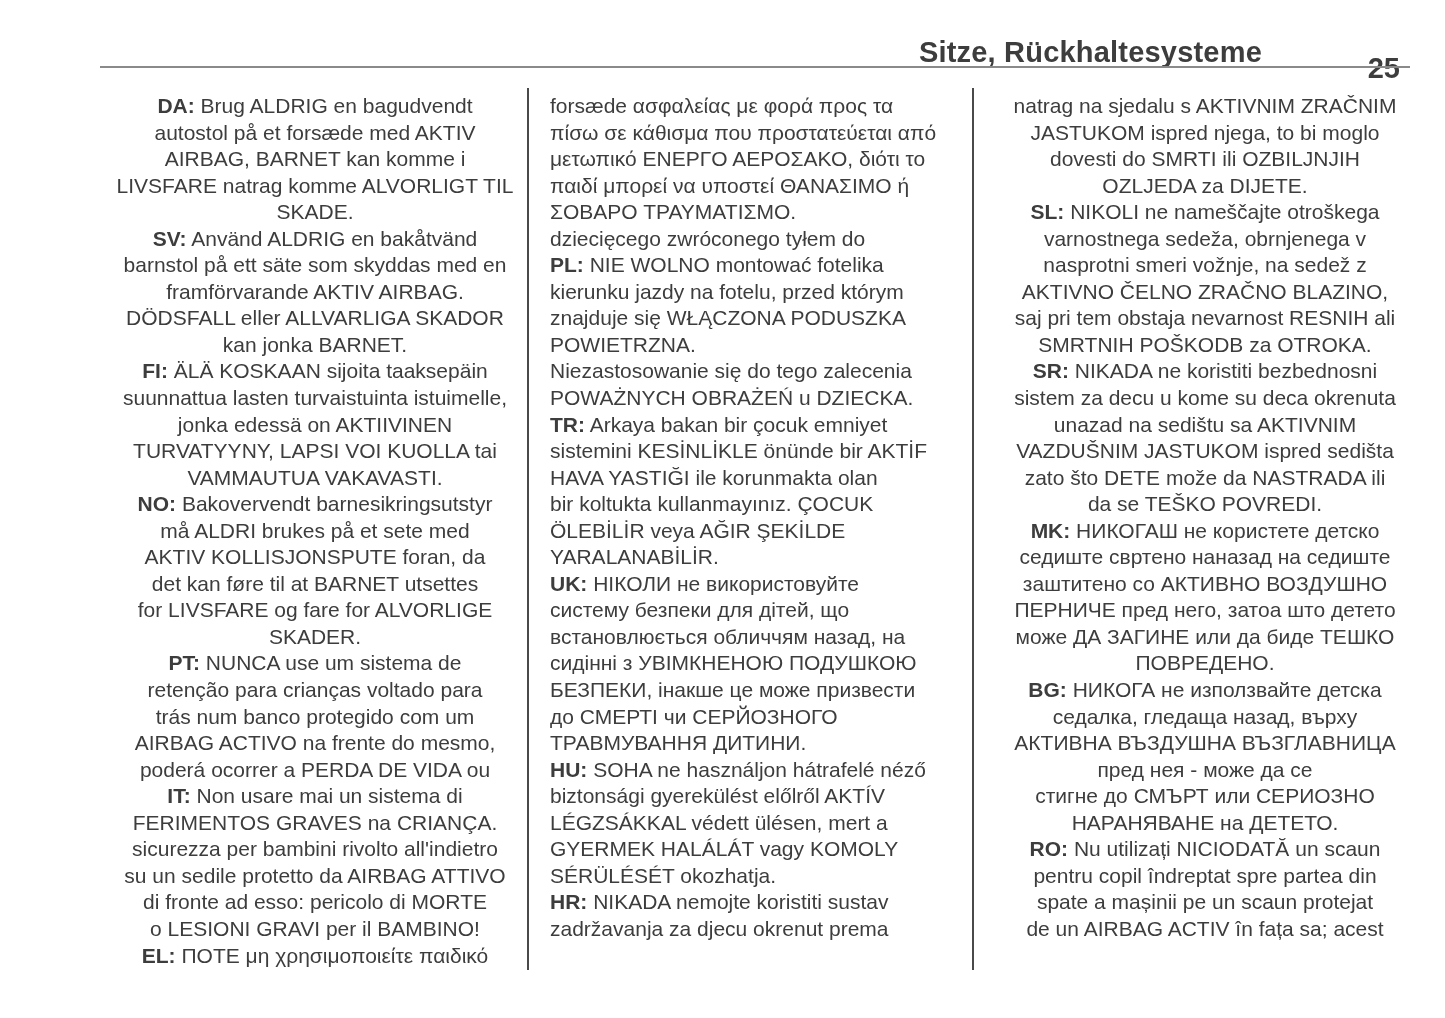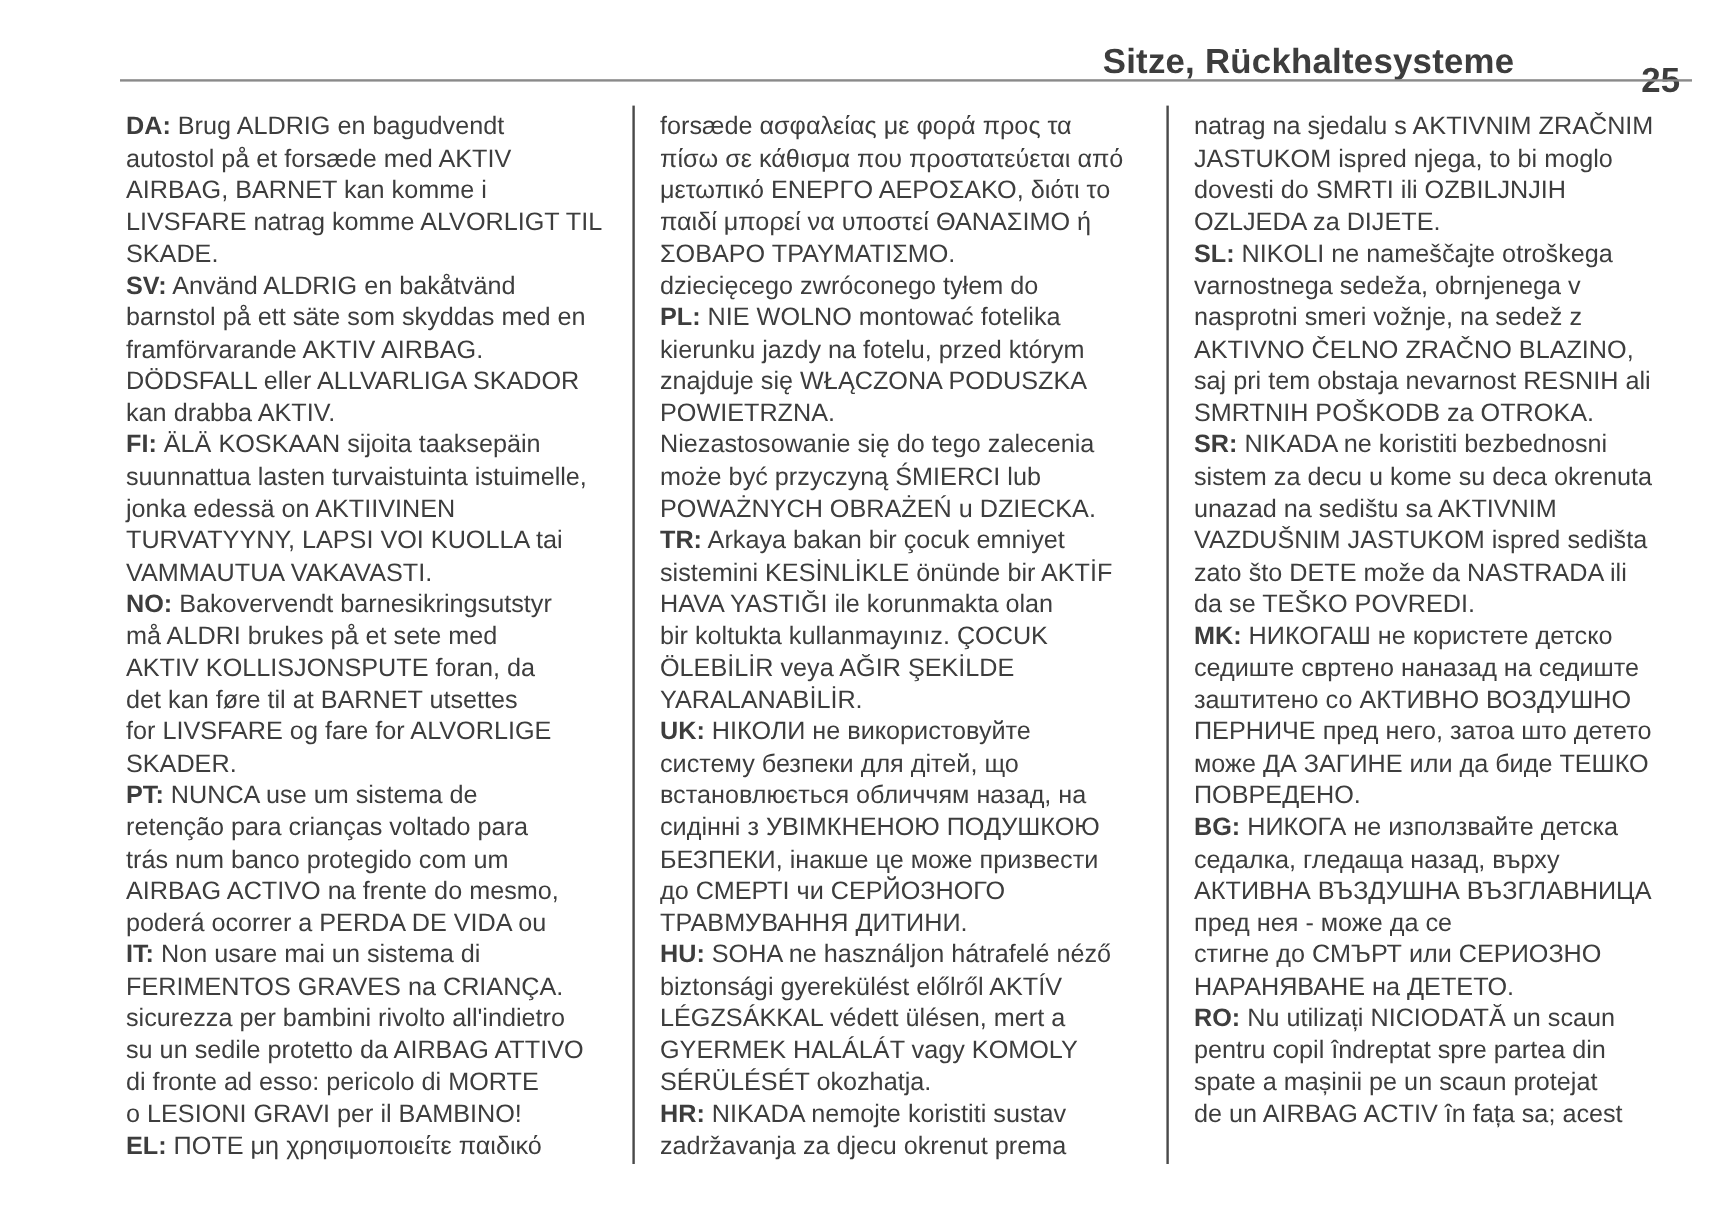--- a/index.html
+++ b/index.html
@@ -29,23 +29,23 @@
   }
   .header-rule{
     position:absolute;top:66px;left:100px;width:1310px;height:2px;
     background:var(--rule-color);
   }
   .col{
     position:absolute;top:93px;width:420px;
     font-size:21px;line-height:26.55px;
     white-space:nowrap;
   }
-  .col-1{left:105px;}
+  .col-1{left:105px;text-align:center;}
   .col-2{left:550px;}
-  .col-3{left:995px;}
+  .col-3{left:995px;text-align:center;}
   .divider{
     position:absolute;top:88px;width:1.5px;height:882px;
     background:var(--divider-color);
   }
   .divider-1{left:527px;}
   .divider-2{left:972px;}
   .line b{font-weight:bold;}
 </style>
 </head>
 <body>
@@ -58,21 +58,21 @@
   <div class="col col-1">
       <div class="line"><b>DA:</b> Brug ALDRIG en bagudvendt</div>
       <div class="line">autostol på et forsæde med AKTIV</div>
       <div class="line">AIRBAG, BARNET kan komme i</div>
       <div class="line">LIVSFARE natrag komme ALVORLIGT TIL</div>
       <div class="line">SKADE.</div>
       <div class="line"><b>SV:</b> Använd ALDRIG en bakåtvänd</div>
       <div class="line">barnstol på ett säte som skyddas med en</div>
       <div class="line">framförvarande AKTIV AIRBAG.</div>
       <div class="line">DÖDSFALL eller ALLVARLIGA SKADOR</div>
-      <div class="line">kan drabba AKTIV.</div>
+      <div class="line">kan jonka BARNET.</div>
       <div class="line"><b>FI:</b> ÄLÄ KOSKAAN sijoita taaksepäin</div>
       <div class="line">suunnattua lasten turvaistuinta istuimelle,</div>
       <div class="line">jonka edessä on AKTIIVINEN</div>
       <div class="line">TURVATYYNY, LAPSI VOI KUOLLA tai</div>
       <div class="line">VAMMAUTUA VAKAVASTI.</div>
       <div class="line"><b>NO:</b> Bakovervendt barnesikringsutstyr</div>
       <div class="line">må ALDRI brukes på et sete med</div>
       <div class="line">AKTIV KOLLISJONSPUTE foran, da</div>
       <div class="line">det kan føre til at BARNET utsettes</div>
       <div class="line">for LIVSFARE og fare for ALVORLIGE</div>
@@ -96,21 +96,20 @@
       <div class="line">πίσω σε κάθισμα που προστατεύεται από</div>
       <div class="line">μετωπικό ΕΝΕΡΓΟ ΑΕΡΟΣΑΚΟ, διότι το</div>
       <div class="line">παιδί μπορεί να υποστεί ΘΑΝΑΣΙΜΟ ή</div>
       <div class="line">ΣΟΒΑΡΟ ΤΡΑΥΜΑΤΙΣΜΟ.</div>
       <div class="line">dziecięcego zwróconego tyłem do</div>
       <div class="line"><b>PL:</b> NIE WOLNO montować fotelika</div>
       <div class="line">kierunku jazdy na fotelu, przed którym</div>
       <div class="line">znajduje się WŁĄCZONA PODUSZKA</div>
       <div class="line">POWIETRZNA.</div>
       <div class="line">Niezastosowanie się do tego zalecenia</div>
-      <div class="line">może być przyczyną ŚMIERCI lub</div>
       <div class="line">POWAŻNYCH OBRAŻEŃ u DZIECKA.</div>
       <div class="line"><b>TR:</b> Arkaya bakan bir çocuk emniyet</div>
       <div class="line">sistemini KESİNLİKLE önünde bir AKTİF</div>
       <div class="line">HAVA YASTIĞI ile korunmakta olan</div>
       <div class="line">bir koltukta kullanmayınız. ÇOCUK</div>
       <div class="line">ÖLEBİLİR veya AĞIR ŞEKİLDE</div>
       <div class="line">YARALANABİLİR.</div>
       <div class="line"><b>UK:</b> НІКОЛИ не використовуйте</div>
       <div class="line">систему безпеки для дітей, що</div>
       <div class="line">встановлюється обличчям назад, на</div>

